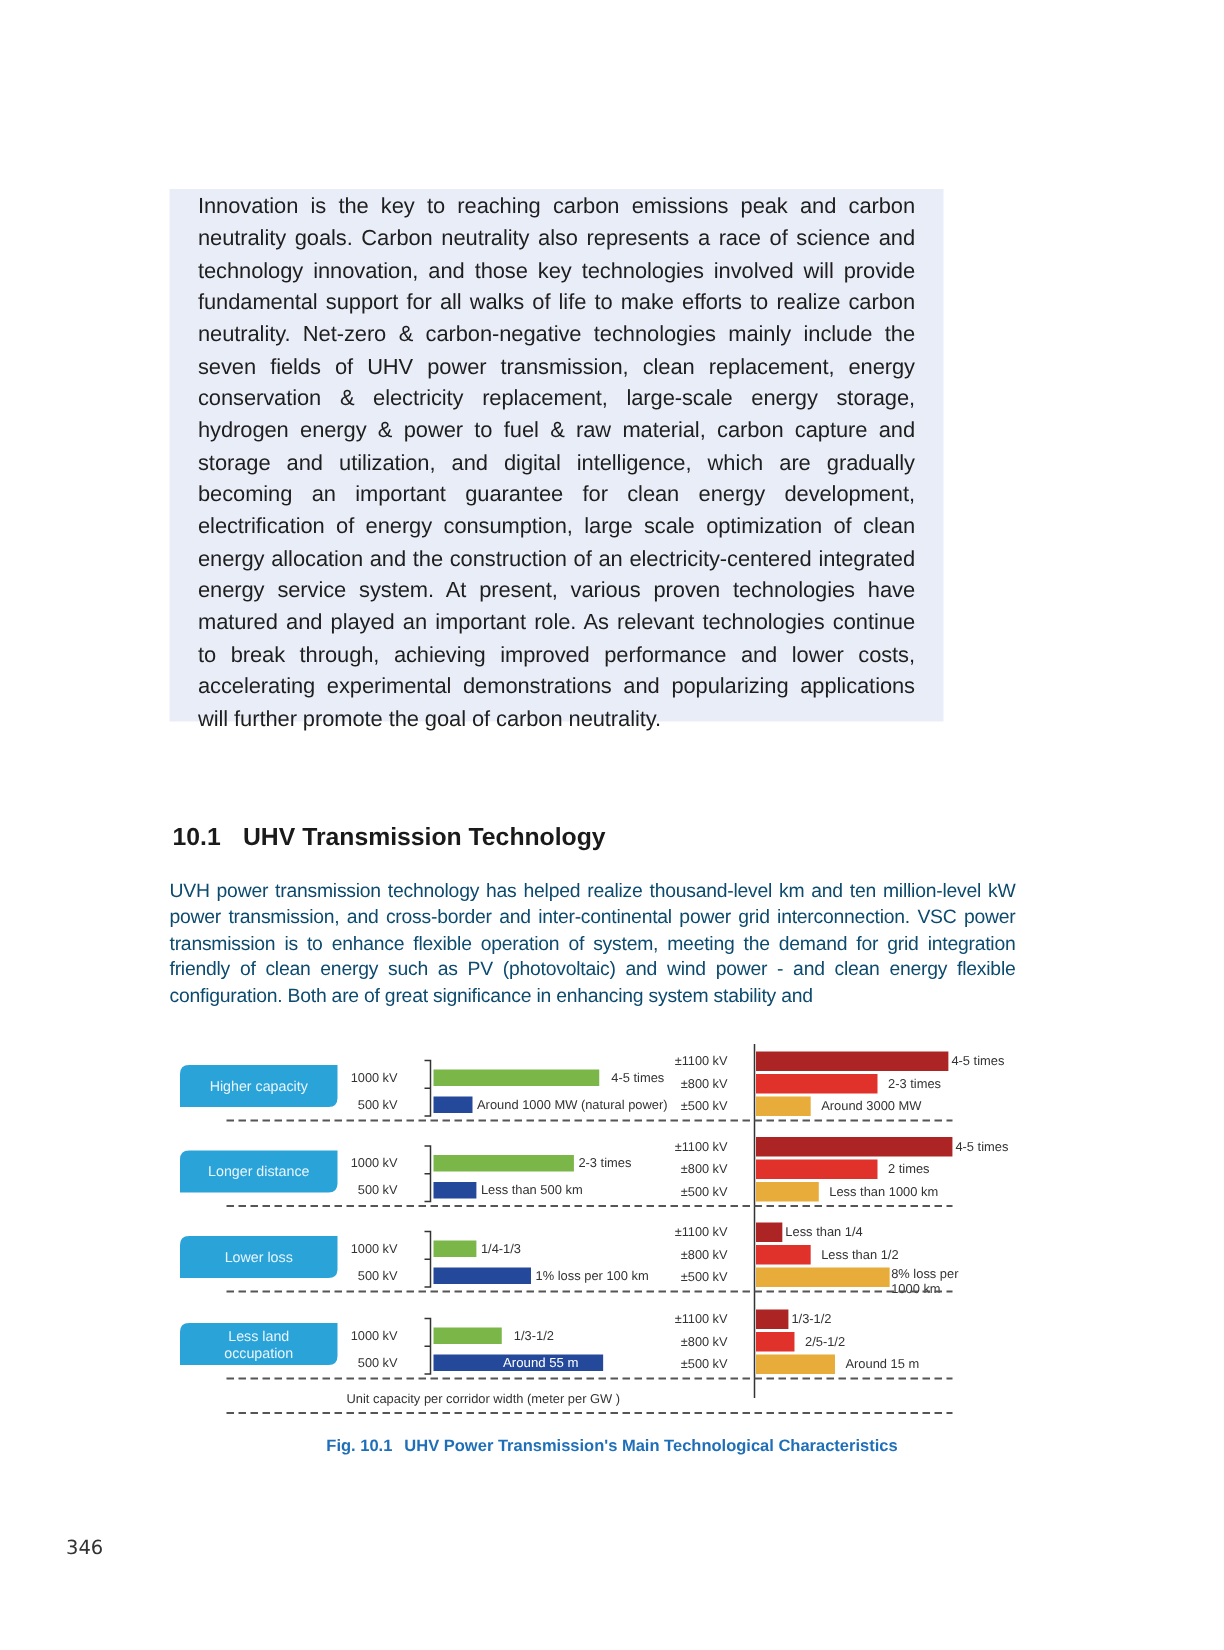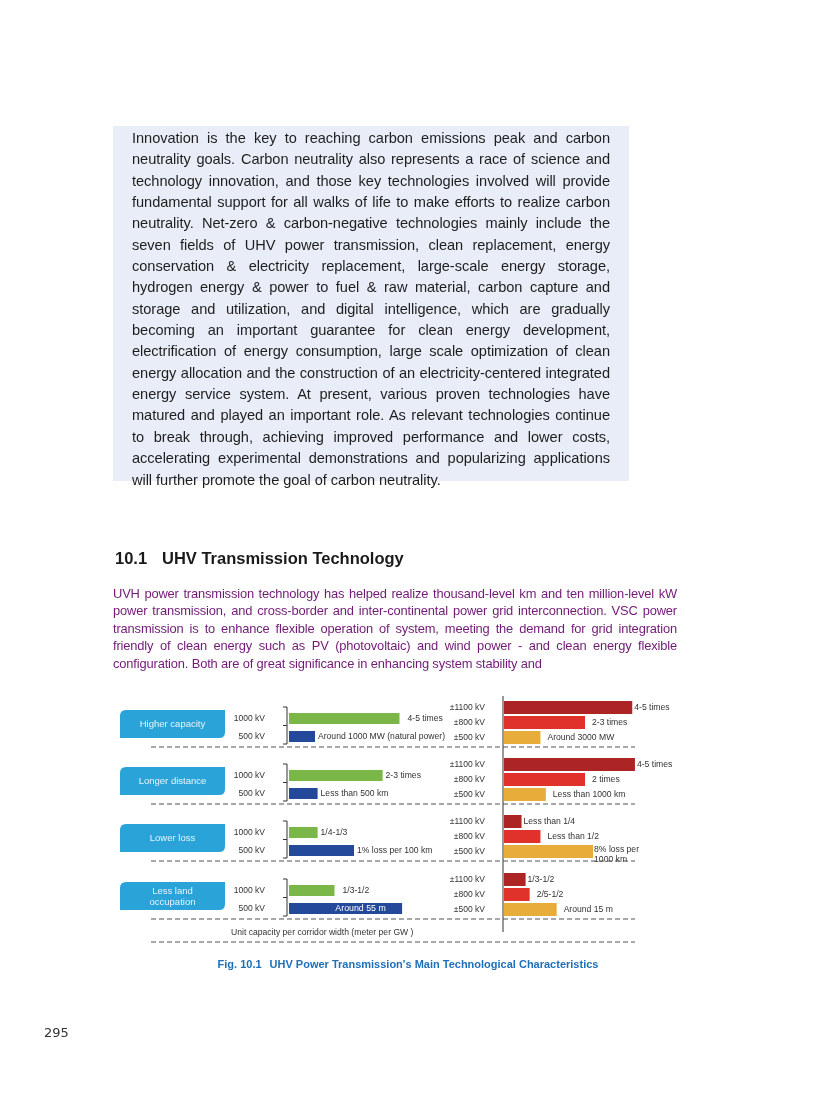--- a/index.html
+++ b/index.html
@@ -9,21 +9,21 @@
   .callout { position: absolute; left: 113px; top: 126px; width: 516px; height: 355px;
              background: #e9edf7; box-sizing: border-box; padding: 2px 19px 0 19px; }
   .callout p { margin: 0; font-size: 14.6px; line-height: 21.35px; text-align: justify;
                color: #1e1e1e; letter-spacing: -0.05px; }
 
   .section-heading { position: absolute; left: 113px; top: 547px; margin: 2px;
                      font-size: 16.5px; font-weight: bold; color: #1a1a1a; }
   .section-heading .num { display: inline-block; width: 47px; }
 
   .body-text { position: absolute; left: 113px; top: 585px; width: 564px; margin: 0;
-               font-size: 12.9px; line-height: 17.4px; text-align: justify; color: #701a75;
+               font-size: 12.9px; line-height: 17.4px; text-align: justify; color: #0c4a6e;
                letter-spacing: -0.15px; }
 
   .figure { position: absolute; left: 113px; top: 692px; width: 570px; height: 258px; }
   .figure svg { position: absolute; left: 0; top: 0; }
   .fig-caption { position: absolute; left: 0; top: 958px; width: 816px; text-align: center;
                  font-size: 11px; font-weight: bold; color: #1f6fb8; margin: 0; }
   .fig-caption .lbl { margin-right: 8px; }
 
   .page-number { position: absolute; left: 44px; top: 1025px; font-size: 13px; color: #333;
                  font-family: "DejaVu Sans", sans-serif; }
@@ -126,13 +126,13 @@
       <line x1="38" y1="227" x2="522" y2="227" stroke="#555555" stroke-width="1.2" stroke-dasharray="5,3"></line>
       <text x="118" y="243" font-size="8.6" fill="#333">Unit capacity per corridor width (meter per GW )</text>
       <line x1="38" y1="250" x2="522" y2="250" stroke="#555555" stroke-width="1.2" stroke-dasharray="5,3"></line>
     </svg>
 </div>
 
 <p class="fig-caption">
   <span class="lbl">Fig. 10.1</span><span>UHV Power Transmission's Main Technological Characteristics</span>
 </p>
 
-<div class="page-number">295</div>
+<div class="page-number">346</div>
 
 </body></html>

